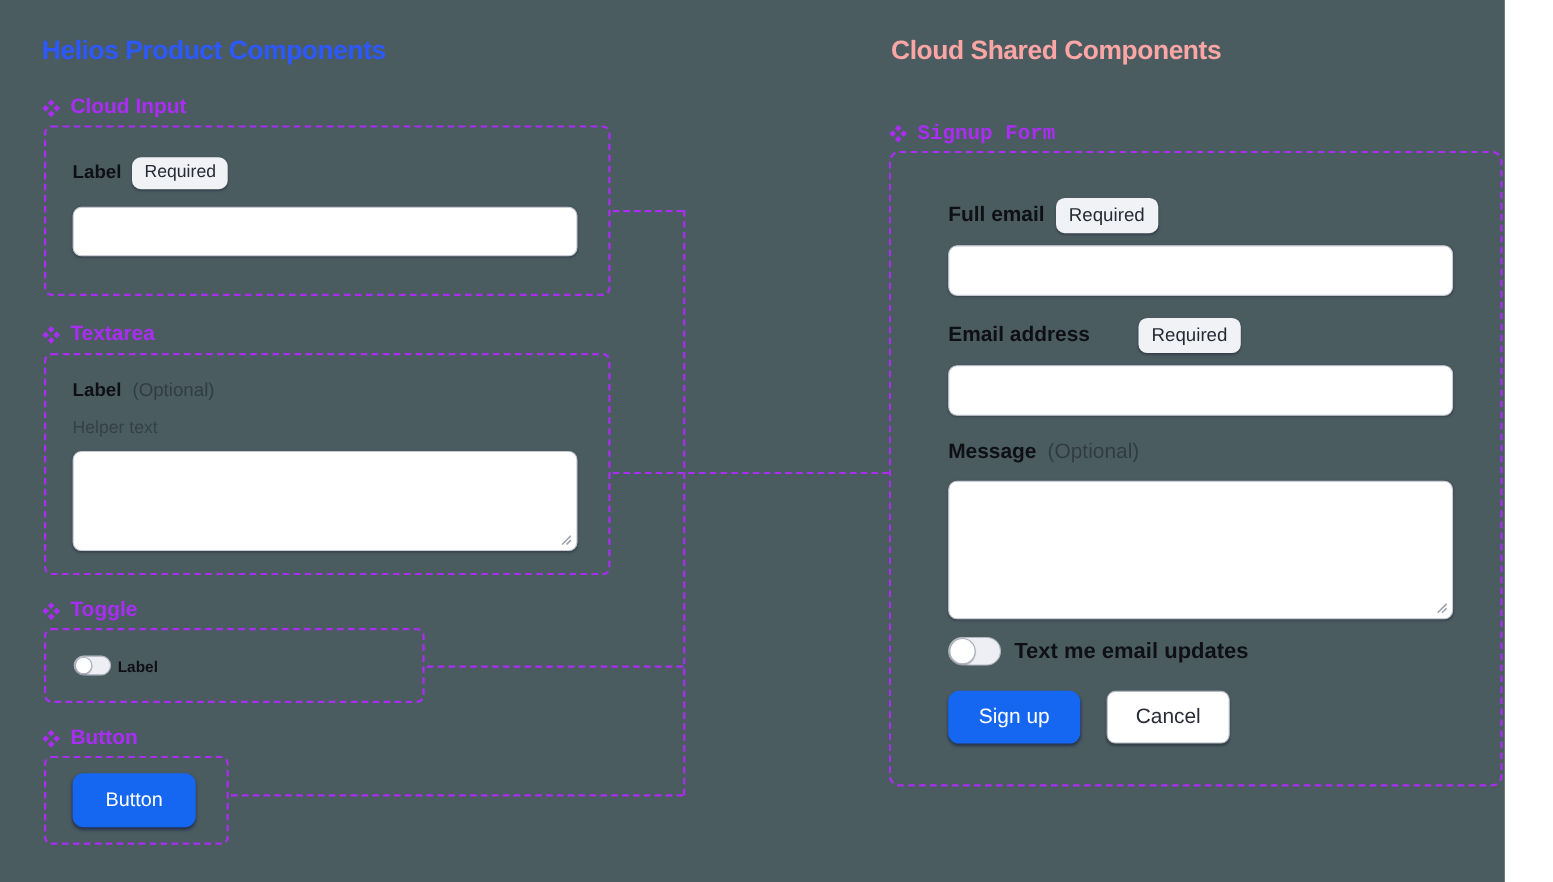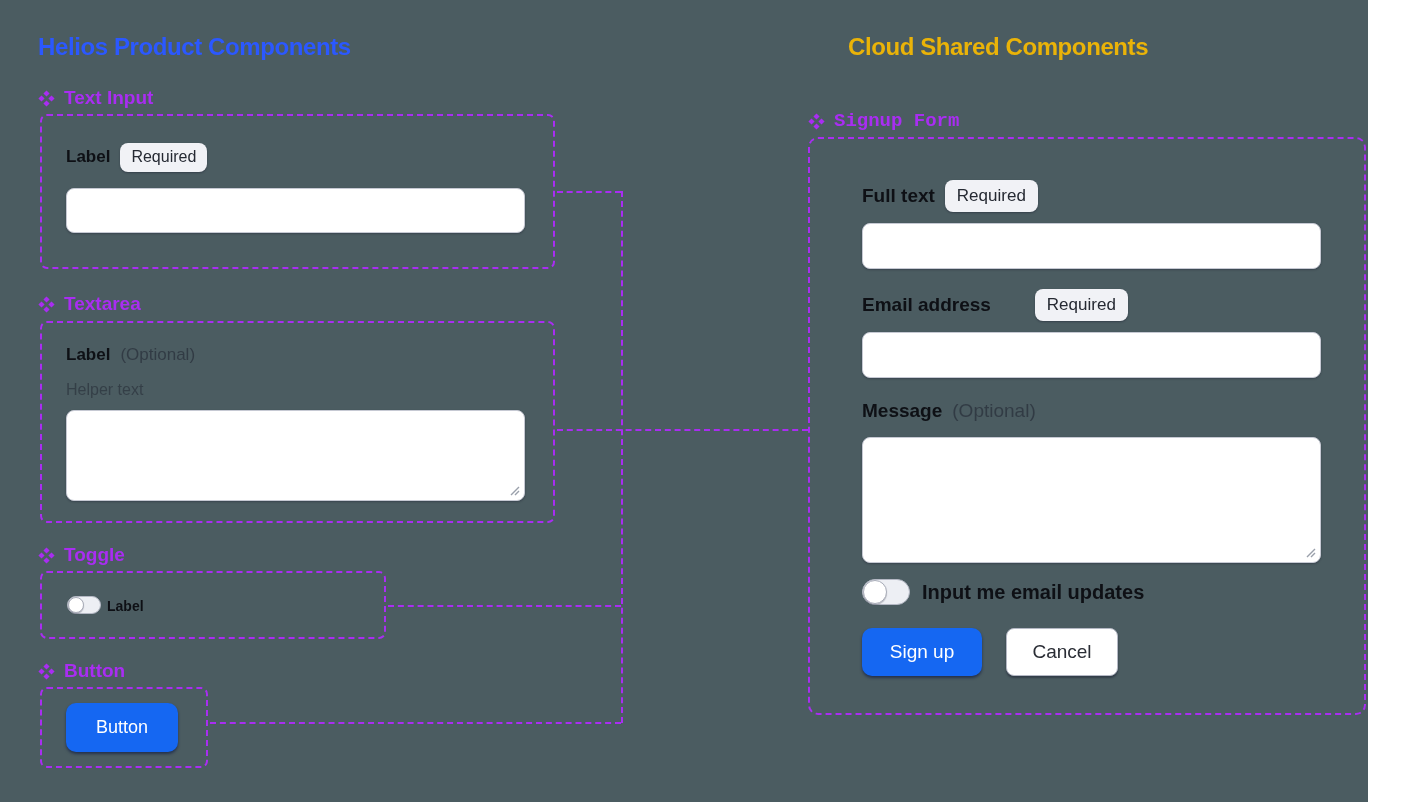--- a/index.html
+++ b/index.html
@@ -9,21 +9,21 @@
     background:#4b5c61;
     font-family:"Liberation Sans", sans-serif;
     overflow:hidden;
   }
   .col-title{
     position:absolute;
     font-size:24px;font-weight:700;letter-spacing:-0.4px;
     white-space:nowrap;
   }
   .col-title.blue{color:#2b58ff;}
-  .col-title.dark{color:#eab308;margin-left:38px;}
+  .col-title.dark{color:#fca5a5;}
   .comp-title{
     position:absolute;display:flex;align-items:center;gap:9px;
     color:#a92df2;font-size:19px;font-weight:700;white-space:nowrap;
   }
   .comp-title .cicon{display:inline-flex;color:#a92df2;}
   .dashed-box{
     position:absolute;
     border:2px dashed #a92df2;border-radius:7px;
     box-sizing:border-box;
   }
@@ -86,21 +86,21 @@
 <div class="canvas">
 
   <div class="col-title blue" style="left:38px;top:33px;">Helios Product Components</div>
 
   <div class="comp-title" style="left:38px;top:87px;">
     <span class="cicon">
       <svg width="17" height="17" viewBox="0 0 16 16">
           <path fill="currentColor" d="M8 .4 10.9 3.3 8 6.2 5.1 3.3Z M3.3 5.1 6.2 8 3.3 10.9 .4 8Z M12.7 5.1 15.6 8 12.7 10.9 9.8 8Z M8 9.8 10.9 12.7 8 15.6 5.1 12.7Z"></path>
         </svg>
     </span>
-    <span>Text Input</span>
+    <span>Cloud Input</span>
   </div>
   <div class="dashed-box" style="left:40px;top:114px;width:515px;height:155px;"></div>
   <div class="label-row" style="left:66px;top:143px;">
     <span class="lbl">Label</span>
     <span class="badge">Required</span>
   </div>
   <input class="tfield" style="left: 66px; top: 188px; width: 459px; height: 45px;" value="">
 
   <div class="comp-title" style="left:38px;top:293px;justify-content:space-between;">
     <span class="cicon">
@@ -158,21 +158,21 @@
     <span class="cicon">
       <svg width="17" height="17" viewBox="0 0 16 16">
           <path fill="currentColor" d="M8 .4 10.9 3.3 8 6.2 5.1 3.3Z M3.3 5.1 6.2 8 3.3 10.9 .4 8Z M12.7 5.1 15.6 8 12.7 10.9 9.8 8Z M8 9.8 10.9 12.7 8 15.6 5.1 12.7Z"></path>
         </svg>
     </span>
     <span>Signup Form</span>
   </div>
   <div class="dashed-box big" style="left:808px;top:137px;width:558px;height:578px;"></div>
 
   <div class="label-row" style="left:862px;top:180px;">
-    <span class="lbl lg">Full text</span>
+    <span class="lbl lg">Full email</span>
     <span class="badge lg">Required</span>
   </div>
   <input class="tfield" style="left: 862px; top: 223px; width: 459px; height: 46px;" value="">
 
   <div class="label-row" style="left:862px;top:289px;gap:44px;">
     <span class="lbl lg">Email address</span>
     <span class="badge lg">Required</span>
   </div>
   <input class="tfield" style="left: 862px; top: 332px; width: 459px; height: 46px;" value="">
 
@@ -181,18 +181,18 @@
     <span class="optional lg">(Optional)</span>
   </div>
   <textarea class="tfield" style="left: 862px; top: 437px; width: 459px; height: 126px;" placeholder=""></textarea>
   <svg class="resize-grip" style="left:1304px;top:546px;" width="13" height="13" viewBox="0 0 13 13">
     <path d="M3 11 L11 3 M7 11 L11 7" stroke="#9aa0ab" stroke-width="1.4" fill="none"></path>
   </svg>
 
   <div class="toggle lg" style="left:862px;top:579px;">
     <div class="knob"></div>
   </div>
-  <div class="toggle-label" style="left:922px;top:581px;font-size:20px;">Input me email updates</div>
+  <div class="toggle-label" style="left:922px;top:581px;font-size:20px;">Text me email updates</div>
 
   <button class="btn primary" style="left:862px;top:628px;width:120px;height:48px;">Sign up</button>
   <button class="btn secondary" style="left:1006px;top:628px;width:112px;height:48px;">Cancel</button>
 
 </div>
 
 </body></html>

